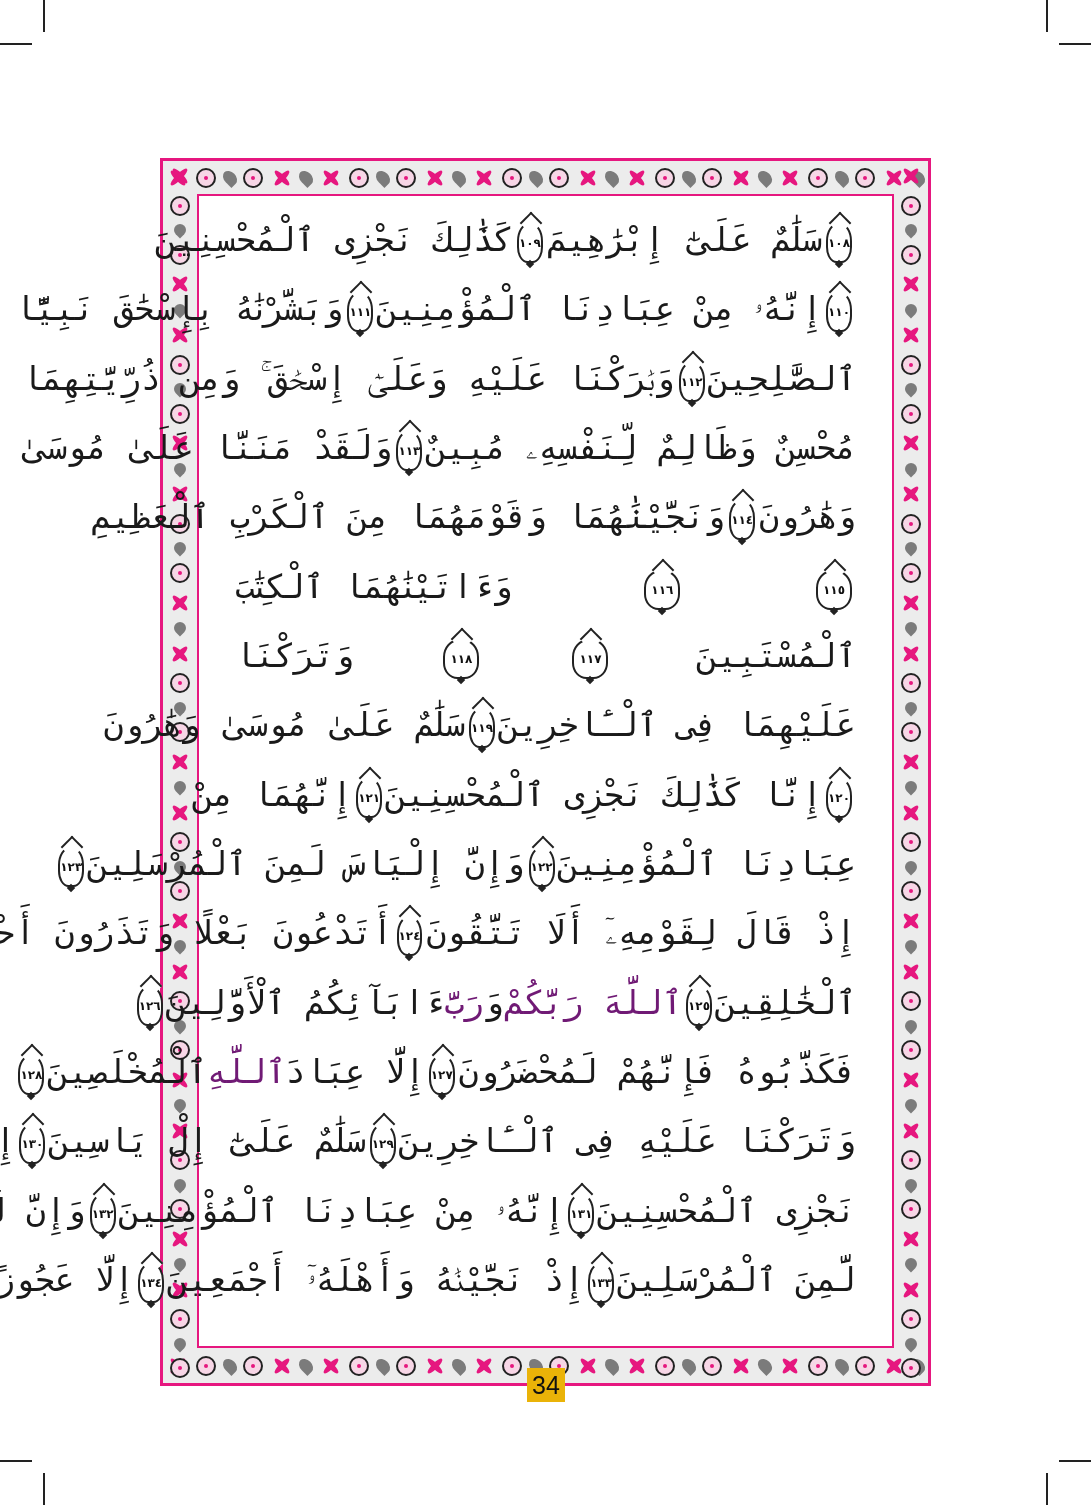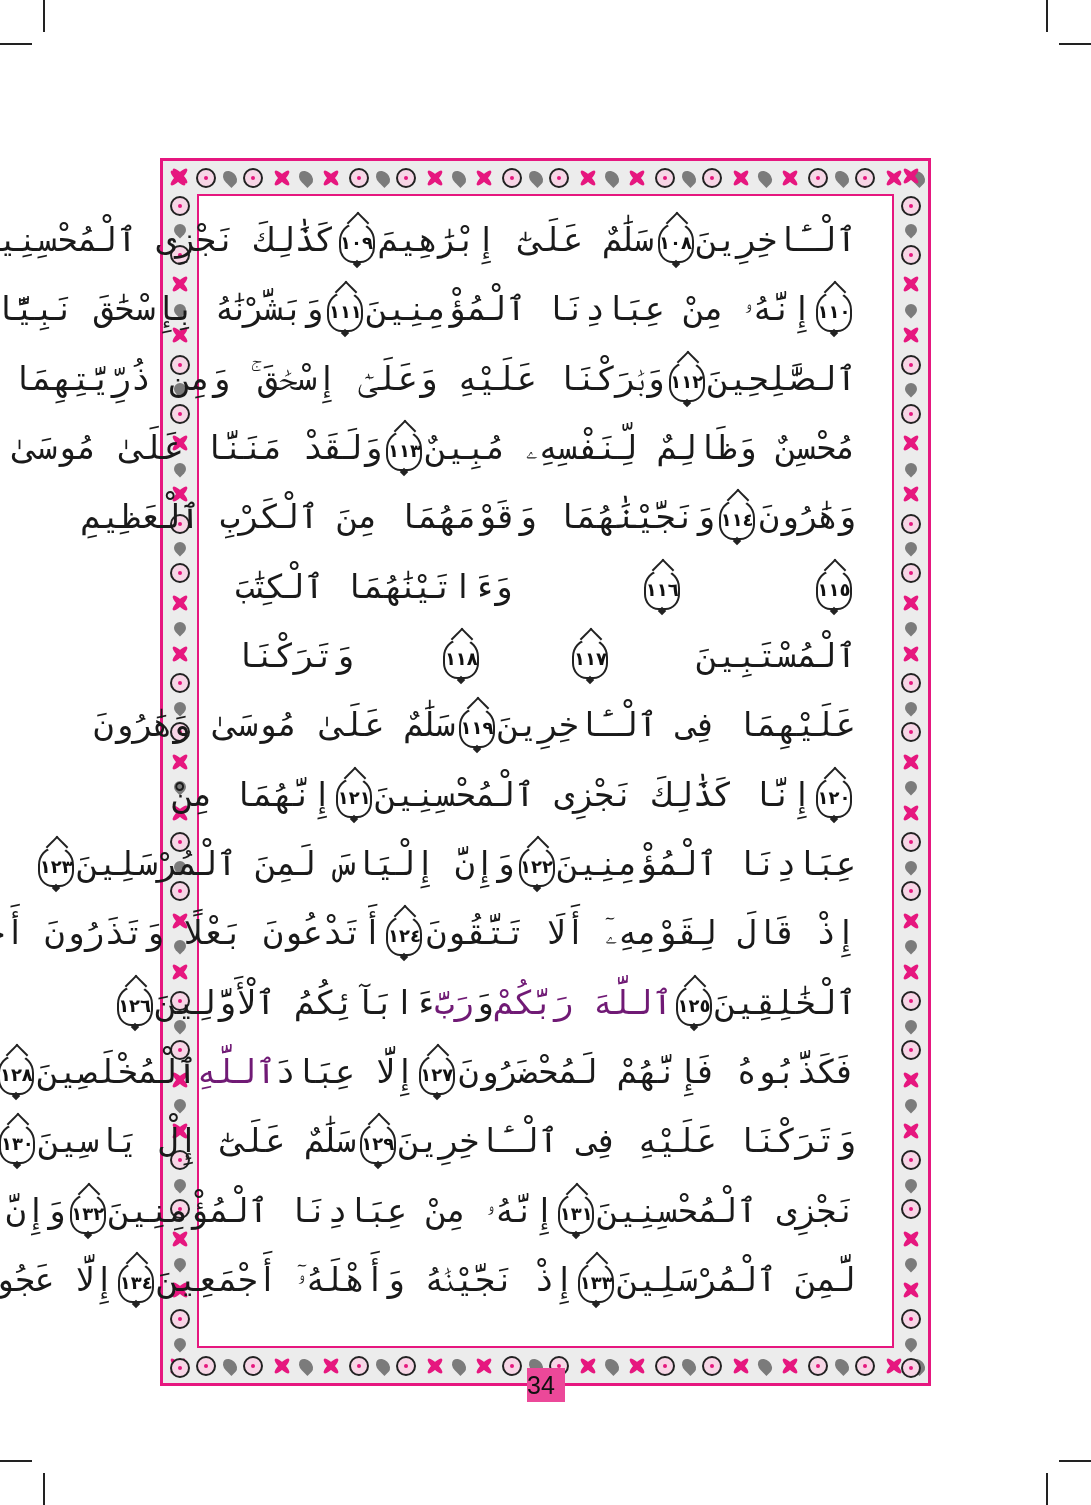--- a/index.html
+++ b/index.html
@@ -48,36 +48,36 @@
     direction: rtl; text-align: justify; text-align-last: justify;
     font-family: "DejaVu Sans", sans-serif; font-size: 33px; line-height: 66px; height: 66px;
     color: #1a1a1a; white-space: nowrap; display: flex; justify-content: space-between; align-items: center;
   }
   .seg { display: inline-block; font-family: Liberation Mono, monospace; }
   .seg.hl { color: #701a75; }
 
   .ayah {
     display: inline-flex; align-items: center; justify-content: center;
     width: 36px; height: 40px; border: 2.5px solid #222; border-radius: 45% 45% 40% 40%;
-    font-size: 18px; font-weight: bold; color: #111; position: relative; background: #fff;
+    font-size: 12px; font-weight: bold; color: #111; position: relative; background: #fff;
     margin: 0 4px; box-sizing: border-box;
   }
   .ayah::before {
     content: ""; position: absolute; top: -10px; left: 50%; margin-left: -7px;
     width: 14px; height: 14px; border-left: 2.5px solid #222; border-top: 2.5px solid #222;
     transform: rotate(45deg); background: #fff;
   }
   .ayah::after {
     content: ""; position: absolute; bottom: -6px; left: 50%; margin-left: -3px;
     width: 6px; height: 6px; background: #222; transform: rotate(45deg);
   }
 
   .page-num {
     position: absolute; left: 527px; top: 1368px; width: 38px; height: 34px;
-    background: #ec4899; font-family: "Liberation Sans", sans-serif;
+    background: #eab308; text-align: center; font-family: "Liberation Sans", sans-serif;
     font-size: 25px; line-height: 34px; color: #111;
   }
 </style>
 </head>
 <body>
 
 <div class="crop v" style="left:43px; top:0;"></div>
 <div class="crop h" style="left:0; top:43px;"></div>
 <div class="crop v" style="left:1046px; top:0;"></div>
 <div class="crop h" style="left:1059px; top:43px;"></div>
@@ -245,21 +245,20 @@
       <span class="orn flower"></span>
       <span class="orn ring"></span>
       <span class="orn leaf"></span>
       <span class="orn ring"></span>
     </div>
 </div>
 
 <div class="panel">
   <div class="lines" id="lines">
       <div class="line">
-        <span class="seg">ٱلْـَٔاخِرِينَ</span>
         <span class="ayah">١٠٨</span>
         <span class="seg">سَلَٰمٌ عَلَىٰٓ إِبْرَٰهِيمَ</span>
         <span class="ayah">١٠٩</span>
         <span class="seg">كَذَٰلِكَ نَجْزِى ٱلْمُحْسِنِينَ</span>
       </div>
       <div class="line">
         <span class="ayah">١١٠</span>
         <span class="seg">إِنَّهُۥ مِنْ عِبَادِنَا ٱلْمُؤْمِنِينَ</span>
         <span class="ayah">١١١</span>
         <span class="seg">وَبَشَّرْنَٰهُ بِإِسْحَٰقَ نَبِيًّا مِّنَ</span>

